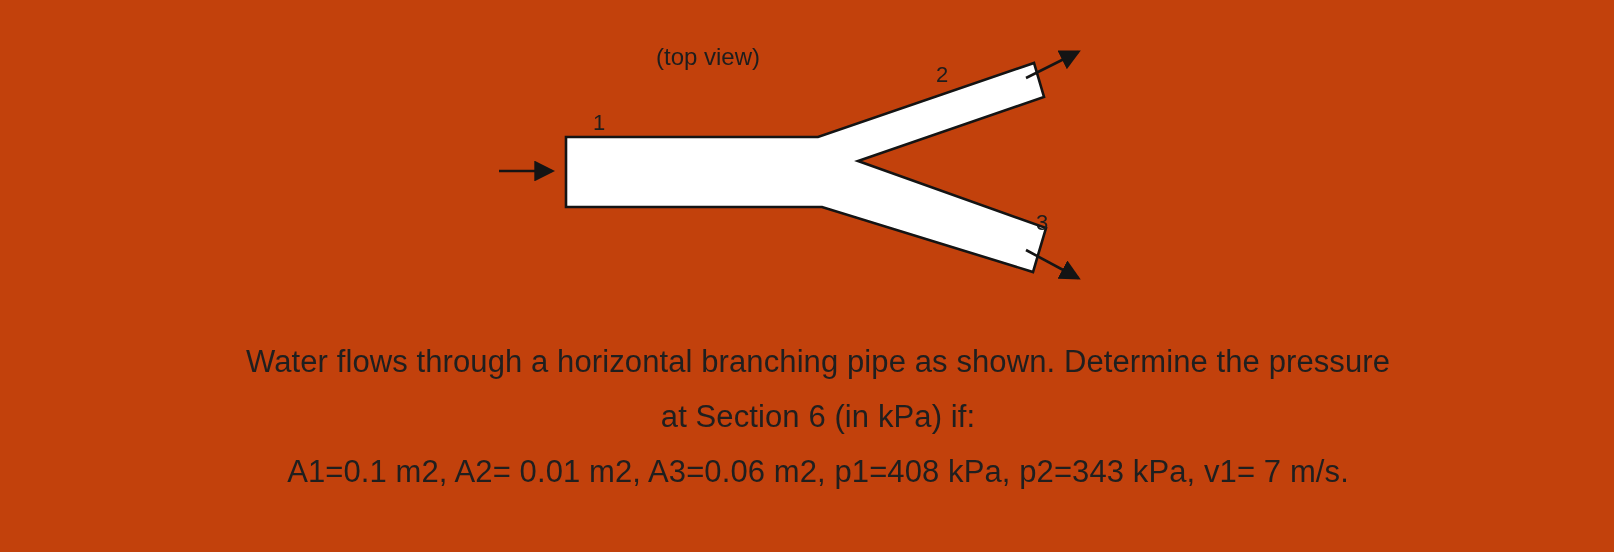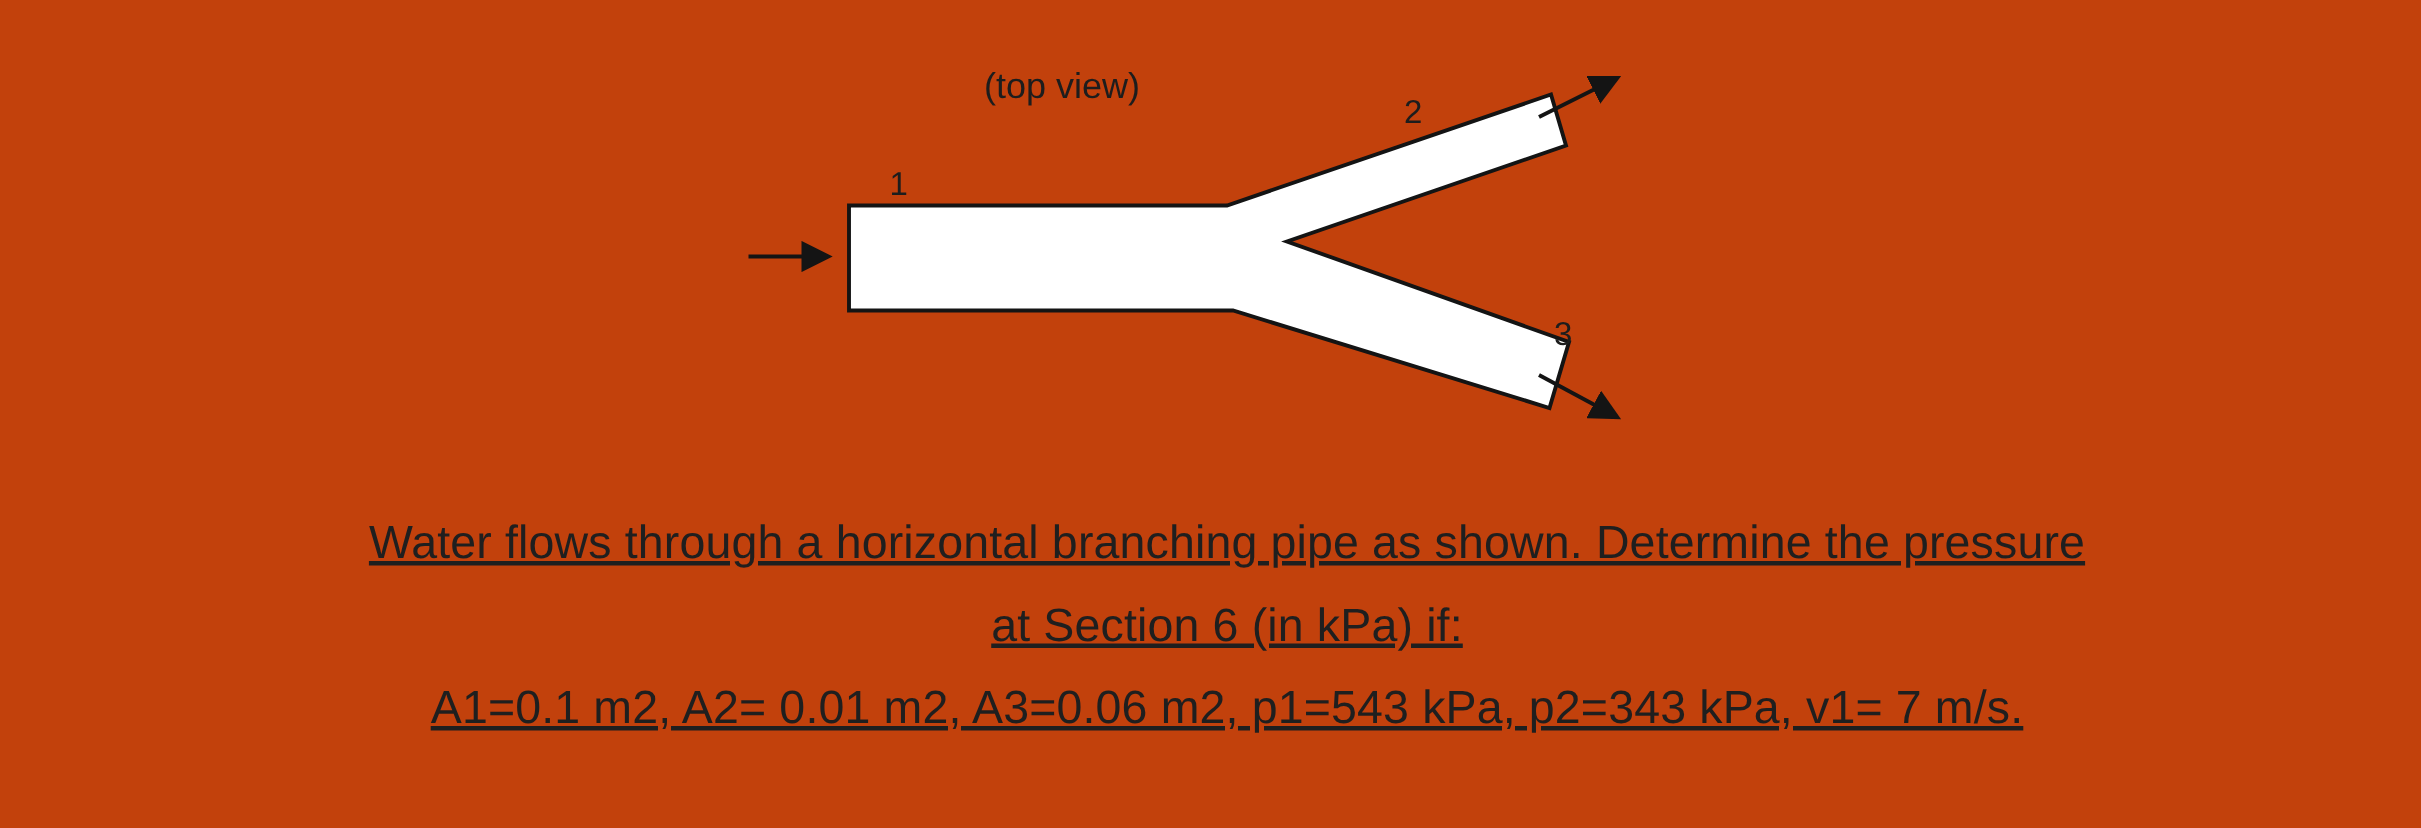--- a/index.html
+++ b/index.html
@@ -51,21 +51,20 @@
     left: 88px;
     top: 334px;
     width: 1460px;
     color: #1f1f1f;
     font-size: 31px;
     line-height: 55px;
     letter-spacing: 0.1px;
   }
   .problem p {
     white-space: nowrap;
-    text-decoration: underline;
   }
 </style>
 </head>
 <body>
 
 <div class="canvas">
 
   <div class="diagram">
     <svg viewBox="0 0 1614 310" xmlns="http://www.w3.org/2000/svg">
       <defs>
@@ -86,16 +85,16 @@
 
       <text class="section-label" x="593" y="130">1</text>
       <text class="section-label" x="936" y="82">2</text>
       <text class="section-label" x="1036" y="230">3</text>
     </svg>
   </div>
 
   <div class="problem">
     <p>Water flows through a horizontal branching pipe as shown. Determine the pressure</p>
     <p>at Section 6 (in kPa) if:</p>
-    <p>A1=0.1 m2, A2= 0.01 m2, A3=0.06 m2, p1=543 kPa, p2=343 kPa, v1= 7 m/s.</p>
+    <p>A1=0.1 m2, A2= 0.01 m2, A3=0.06 m2, p1=408 kPa, p2=343 kPa, v1= 7 m/s.</p>
   </div>
 
 </div>
 
 </body></html>

